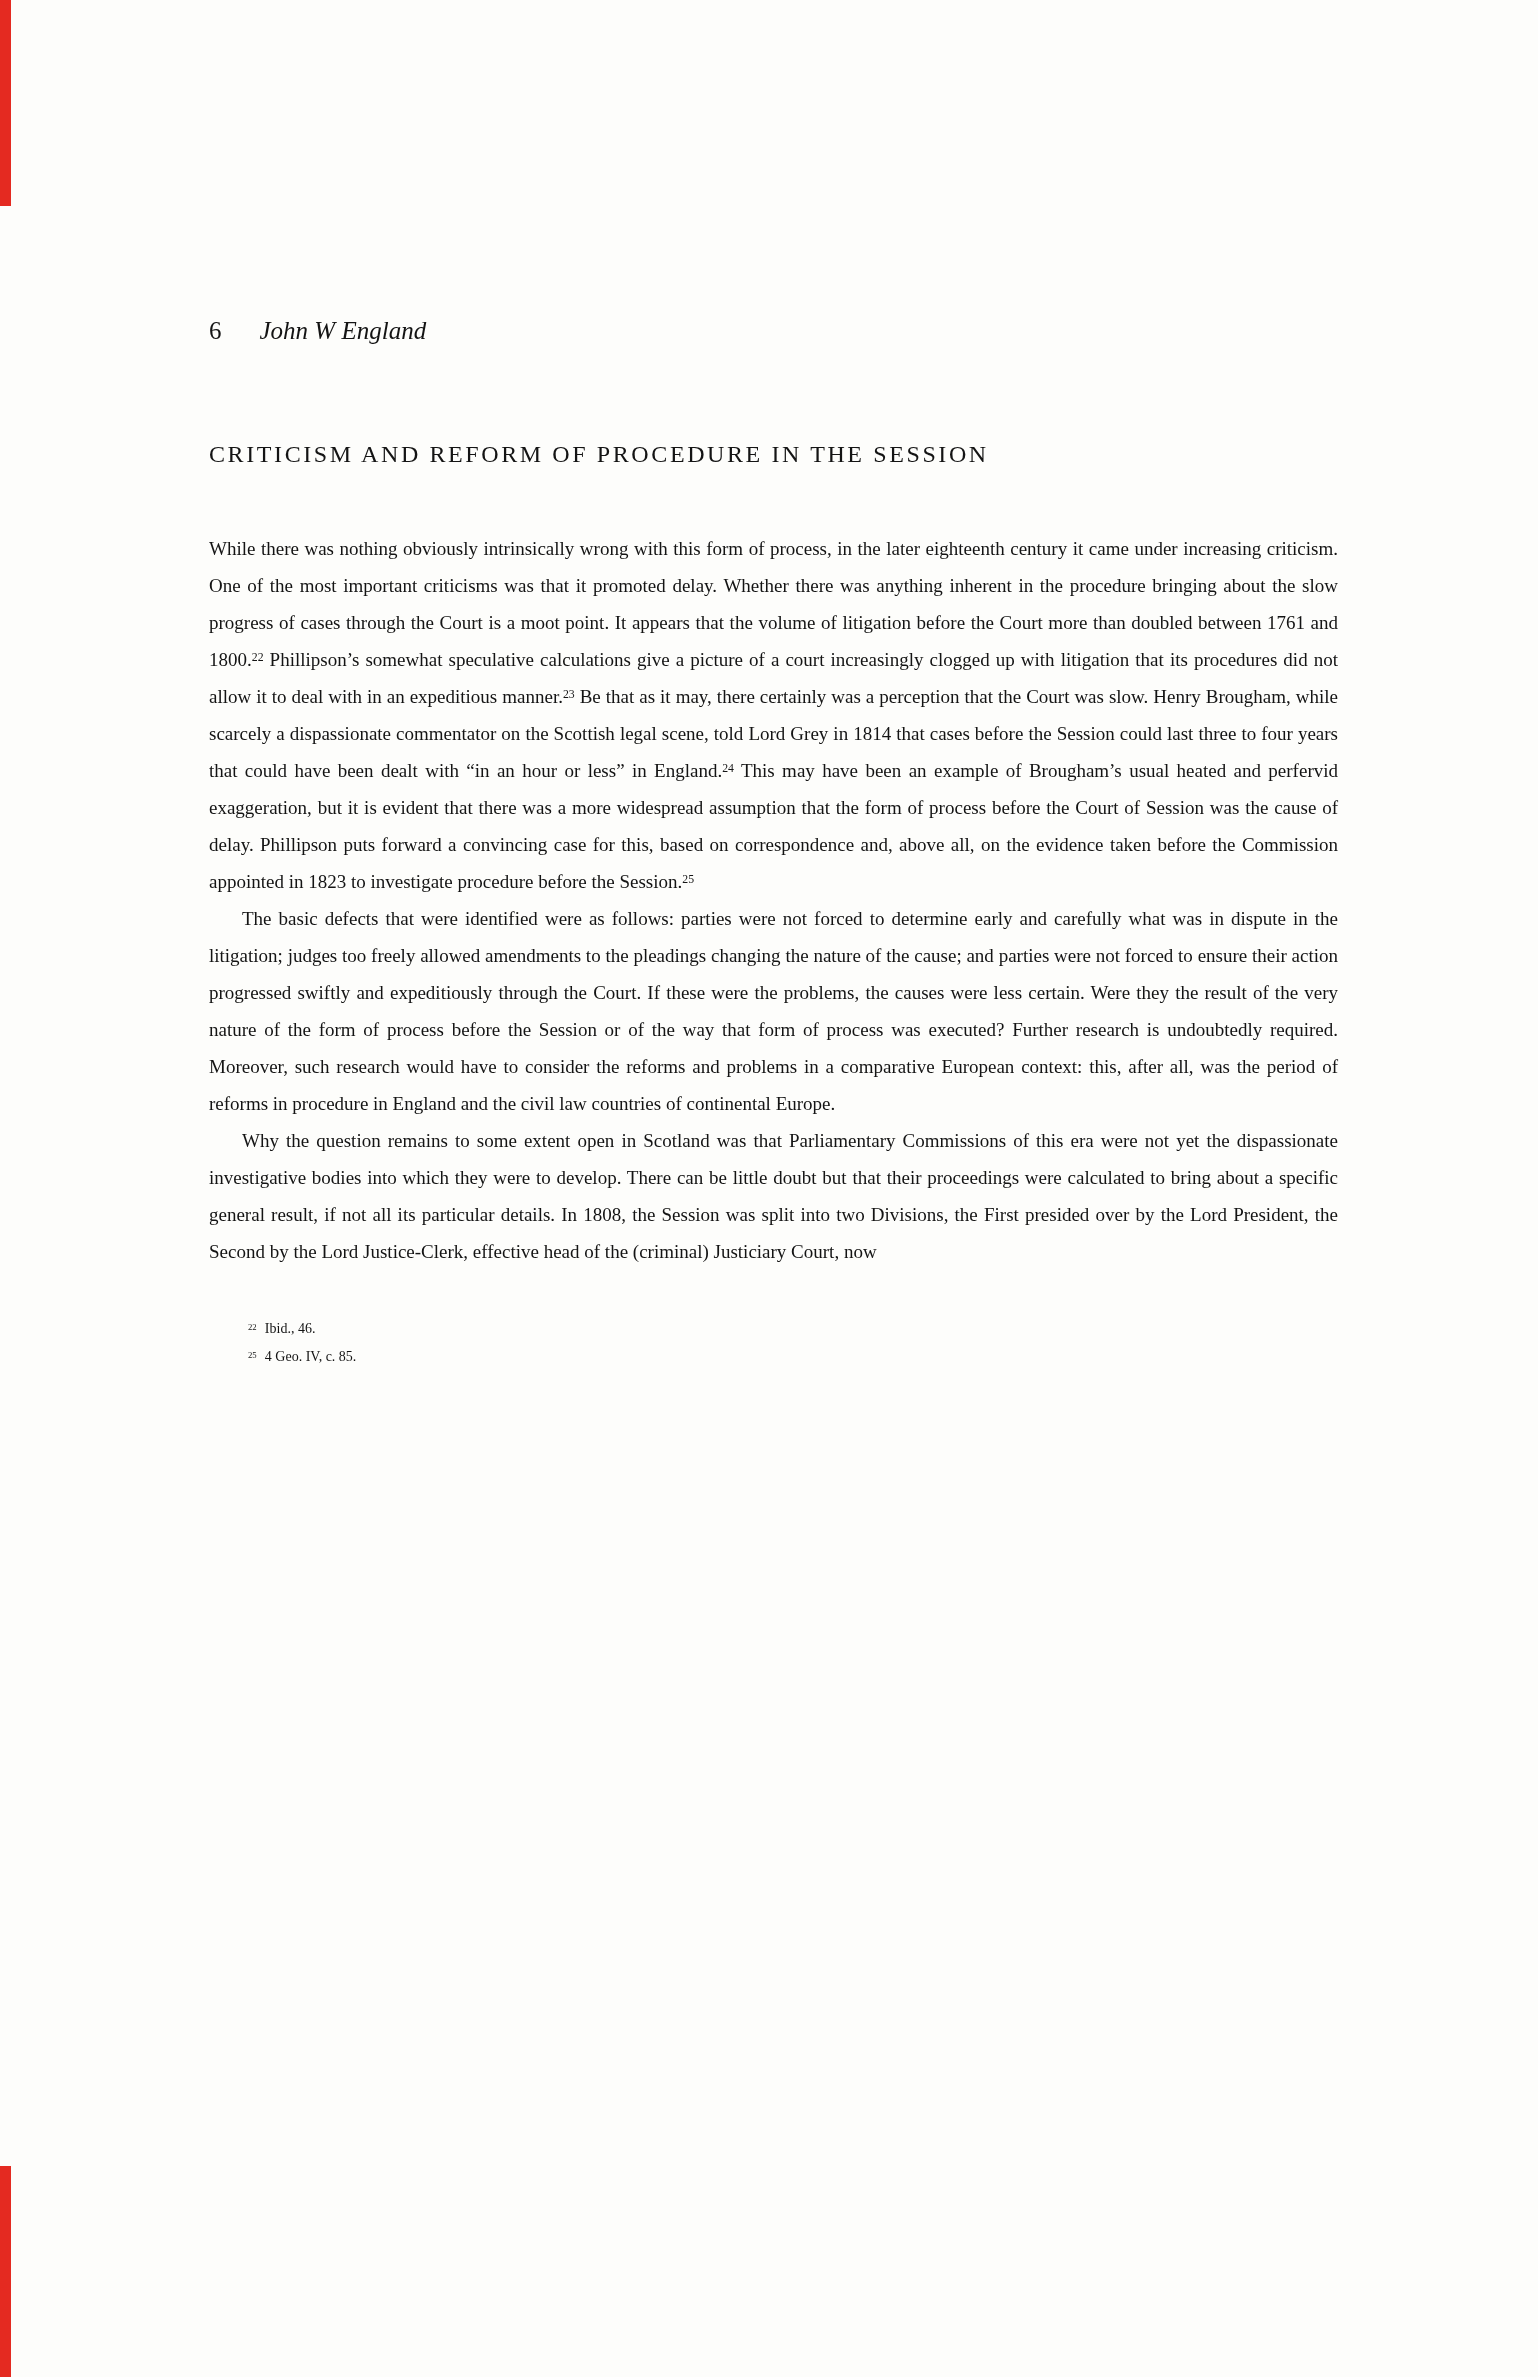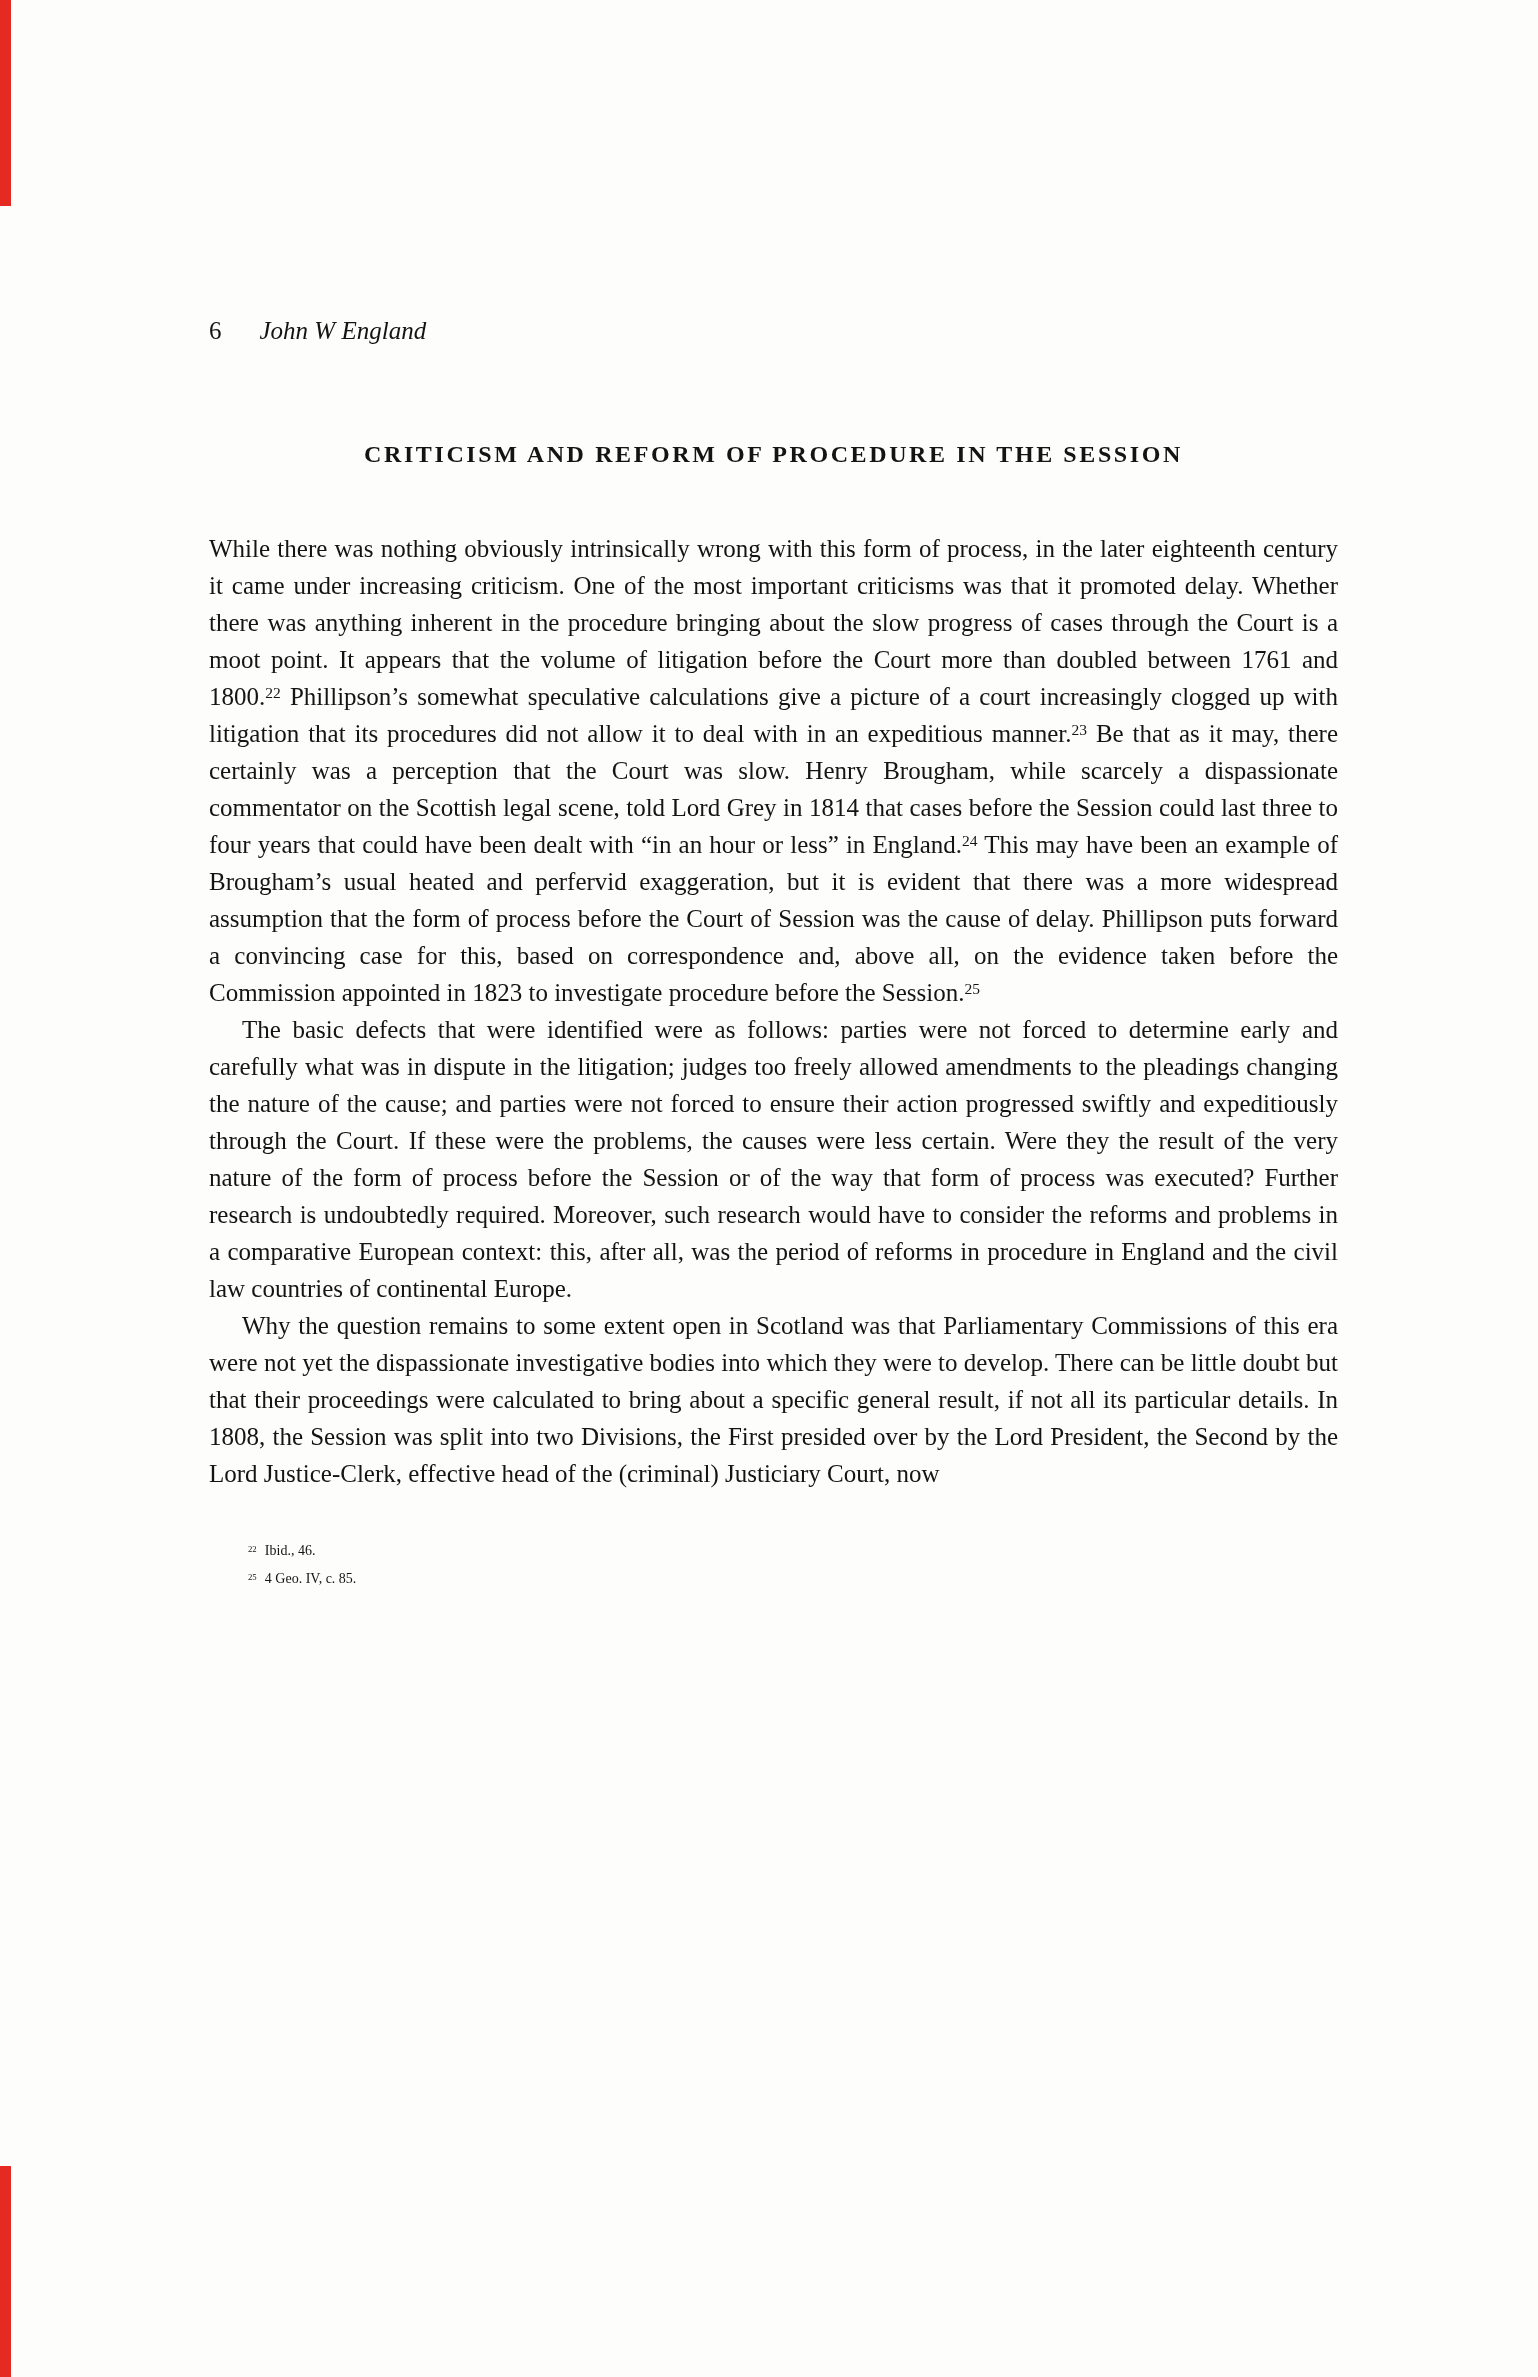--- a/index.html
+++ b/index.html
@@ -40,29 +40,28 @@
   }
   .running-header .page-num {
     font-style: normal;
     margin-right: 38px;
   }
   .running-header .running-title {
     font-style: italic;
   }
   .section-heading {
     margin-top: 94px;
-    text-align: center;
     font-size: 24px;
     line-height: 29.4px;
     letter-spacing: 2.6px;
-    font-weight: bold;
+    font-weight: normal;
   }
   .body-text {
     margin-top: 61px;
-    font-size: 25px;
+    font-size: 19px;
     line-height: 37px;
     text-align: justify;
   }
   .body-text p {
     margin: 0;
   }
   .body-text p.indent {
     text-indent: 33px;
   }
   .body-text sup, .footnotes sup {

